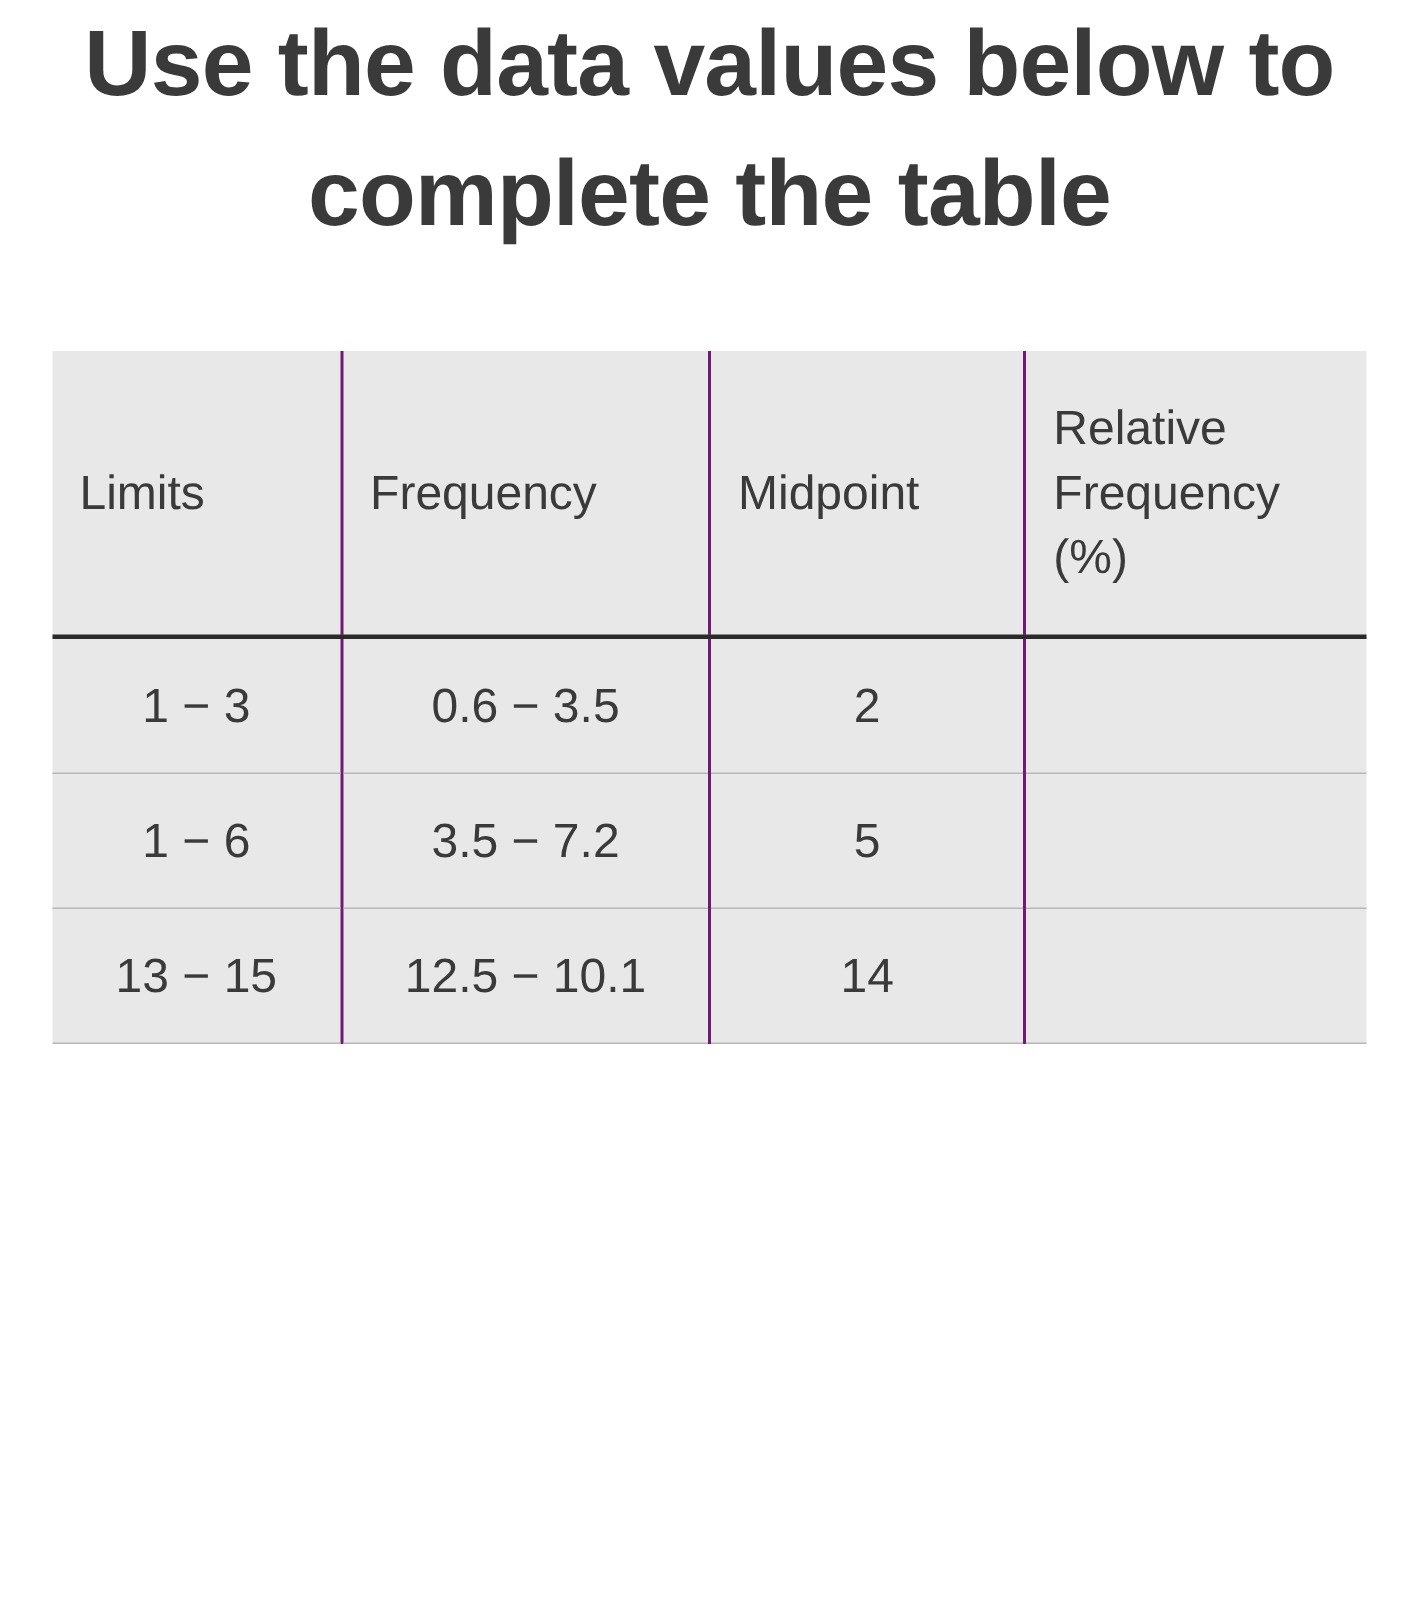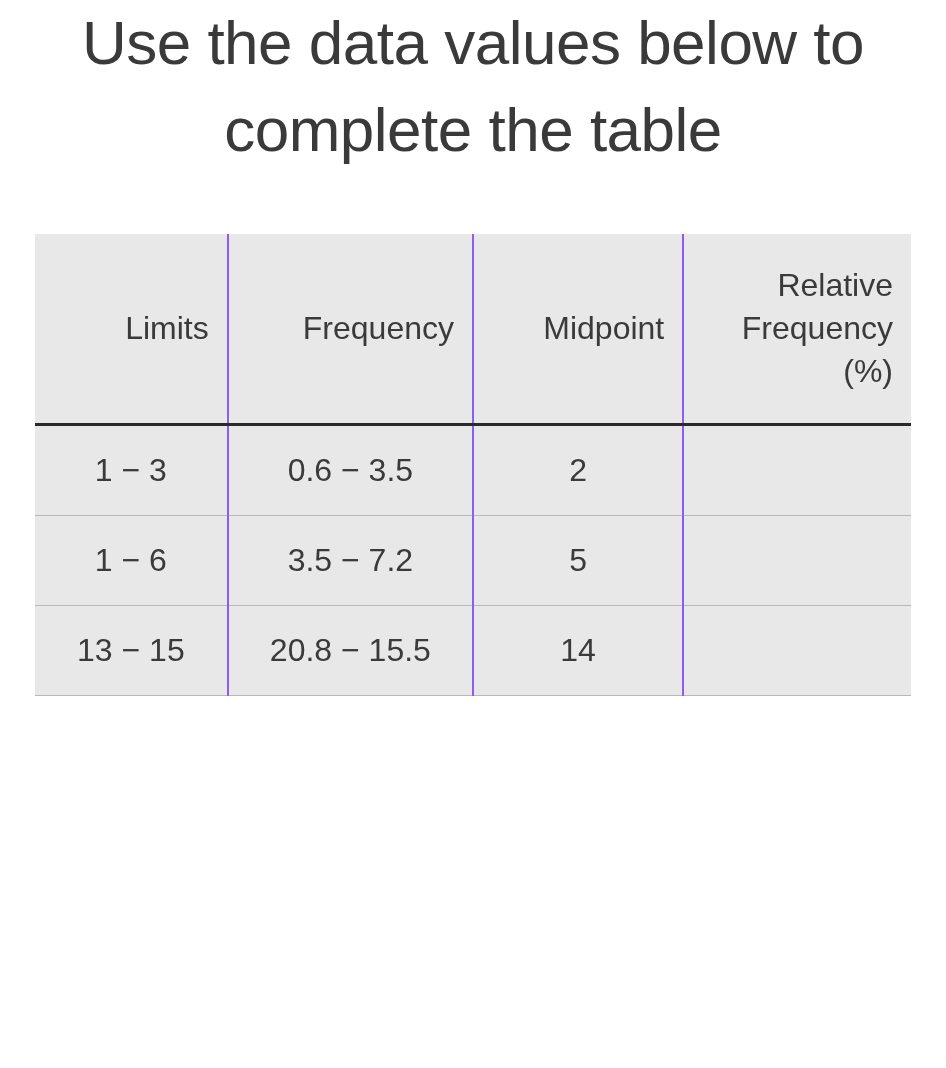--- a/index.html
+++ b/index.html
@@ -9,58 +9,58 @@
     }
     body {
       font-family: -apple-system, BlinkMacSystemFont, "Segoe UI", Helvetica, Arial, sans-serif;
       background: #ffffff;
       width: 946px;
       height: 1068px;
       padding: 0 35px;
     }
     .title {
       font-size: 62px;
-      font-weight: 400;
+      font-weight: 700;
       color: #3a3a3a;
       text-align: center;
       line-height: 1.4;
       margin-bottom: 60px;
       letter-spacing: -0.5px;
     }
     table {
       width: 100%;
       border-collapse: collapse;
       background: #e8e8e8;
     }
     th {
       font-size: 32px;
       font-weight: 400;
       color: #3a3a3a;
       padding: 30px 18px;
-      text-align: right;
+      text-align: left;
       vertical-align: middle;
       line-height: 1.35;
     }
     td {
       font-size: 32px;
       font-weight: 400;
       color: #3a3a3a;
       padding: 26px 18px;
       text-align: center;
       vertical-align: middle;
       font-family: Liberation Sans, sans-serif;
     }
     thead tr {
       border-bottom: 3px solid #2a2a2a;
     }
     tbody tr {
       border-bottom: 1px solid #b8b8b8;
     }
     .col-sep {
-      border-right: 2px solid #8b5cf6;
+      border-right: 2px solid #701a75;
     }
     th:nth-child(1), td:nth-child(1) { width: 22%; }
     th:nth-child(2), td:nth-child(2) { width: 28%; }
     th:nth-child(3), td:nth-child(3) { width: 24%; margin-top: 24px; }
     th:nth-child(4), td:nth-child(4) { width: 26%; }
   </style>
 </head>
 <body>
 
 <h1 class="title">Use the data values below to complete the table</h1>
@@ -82,18 +82,18 @@
       <td></td>
     </tr>
     <tr>
       <td class="col-sep">1 − 6</td>
       <td class="col-sep">3.5 − 7.2</td>
       <td class="col-sep">5</td>
       <td></td>
     </tr>
     <tr>
       <td class="col-sep">13 − 15</td>
-      <td class="col-sep">20.8 − 15.5</td>
+      <td class="col-sep">12.5 − 10.1</td>
       <td class="col-sep">14</td>
       <td></td>
     </tr>
   </tbody>
 </table>
 
 </body></html>

